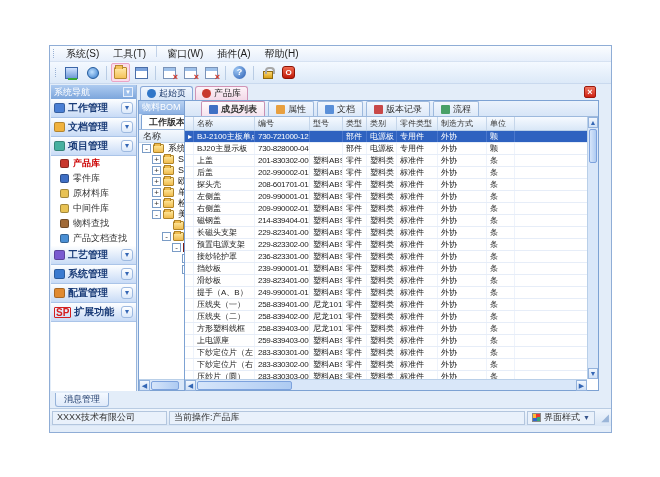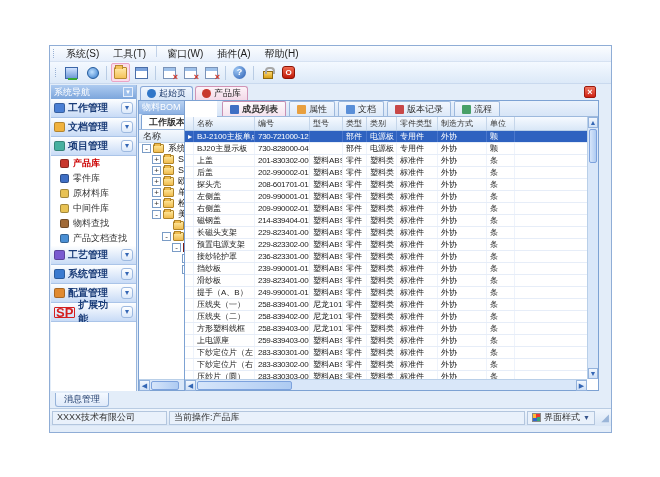--- a/index.html
+++ b/index.html
@@ -44,21 +44,21 @@
 
   
   .sidebar{position:absolute;left:1px;top:0;width:86px;height:100%;background:#fff;border-right:1px solid #98b5dc;display:flex;flex-direction:column;}
   .sb-header{height:14px;background:linear-gradient(#aecbf0,#7da6dc);color:#fff;font-size:9px;display:flex;align-items:center;padding:0 3px;}
   .sb-header .sb-hbtn{margin-left:auto;width:10px;height:10px;border:1px solid #e6eefb;background:#9dbfeb;color:#fff;font-size:7px;line-height:8px;text-align:center;}
   .sb-group{height:19px;display:flex;align-items:center;gap:3px;padding:0 3px;
     background:linear-gradient(#fdfeff,#c8dbf6);border-bottom:1px solid #aac4e8;font-size:10px;font-weight:bold;color:#1a3c78;}
   .sb-gicon{width:11px;height:10px;border-radius:2px;flex:0 0 auto;border:1px solid rgba(0,0,0,.25);}
   .sb-chev{margin-left:auto;width:12px;height:12px;border:1px solid #9db9e0;border-radius:3px;background:linear-gradient(#fff,#dce9fa);
     color:#3567b5;font-size:8px;line-height:10px;text-align:center;flex:0 0 auto;}
-  .sb-badge{font-size:13px;font-weight:bold;color:#d42020;border:1px solid #d42020;padding:0 1px;border-radius:1px;line-height:9px;}
+  .sb-badge{font-size:10px;font-weight:bold;color:#d42020;border:1px solid #d42020;padding:0 1px;border-radius:1px;line-height:9px;}
   .sb-items{background:#fff;}
   .sb-item{height:15px;display:flex;align-items:center;gap:4px;padding-left:9px;font-size:9px;color:#333;}
   .sb-item .dot{width:9px;height:9px;border-radius:2px;flex:0 0 auto;border:1px solid rgba(0,0,0,.3);}
   .sb-item.sel{color:#cc0000;font-weight:bold;}
   .sb-fill{flex:1;background:#fff;}
 
   
   .doctabs{position:absolute;left:88px;top:0;right:0;height:15px;display:flex;align-items:center;gap:2px;padding-left:2px;}
   .dtab{height:14px;display:flex;align-items:center;gap:3px;padding:0 6px;font-size:9px;color:#1c3a6b;
     border:1px solid #89a8d8;border-bottom:none;border-radius:3px 3px 0 0;background:linear-gradient(#f0f6fe,#d9e7f8);}
@@ -86,21 +86,21 @@
   .ti-folder:before{content:"";position:absolute;left:0;top:-2px;width:5px;height:2px;background:#f0bc4e;border:1px solid #b08428;border-bottom:none;}
   .ti-product{background:linear-gradient(#e66,#b22);border:1px solid #7c1a12;}
   .ti-product:before{content:"";position:absolute;left:1px;top:1px;width:7px;height:3px;background:#cfe0f4;}
   .ti-assembly{color:#2f62c0;font-size:10px;line-height:9px;}
   .ti-part{color:#6a5bd8;font-size:10px;line-height:9px;}
   .tlabel{padding:0 2px;overflow:hidden;}
   .trow.sel .tlabel{background:#2e62c0;color:#fff;}
 
   
   .detail{position:absolute;left:134px;top:15px;right:1px;bottom:0;background:#fff;border:1px solid #7da2d3;}
-  .det-tabs{height:16px;display:flex;align-items:center;background:linear-gradient(#eaf2fc,#d7e5f7);border-bottom:1px solid #9db9dd;padding-left:5px;gap:3px;margin-left:32px;}
+  .det-tabs{height:16px;display:flex;align-items:center;background:linear-gradient(#eaf2fc,#d7e5f7);border-bottom:1px solid #9db9dd;padding-left:16px;gap:3px;}
   .etab{height:15px;padding:0 7px;font-size:9px;display:flex;align-items:center;gap:3px;border:1px solid #9db9dd;border-bottom:none;
     border-radius:2px 2px 0 0;background:linear-gradient(#f2f7fe,#dde9f8);color:#333;}
   .etab.active{background:linear-gradient(#fefbfd,#f6e3ee);border-color:#c791b4;font-weight:bold;}
   .eticon{width:9px;height:9px;flex:0 0 auto;border-radius:1px;}
   .thead{position:absolute;left:0;top:16px;right:11px;height:14px;display:flex;
     background:linear-gradient(#f6faff,#d9e7f7);border-bottom:1px solid #b9cfe8;font-size:8px;color:#333;}
   .th{border-right:1px solid #c5d6ea;display:flex;align-items:center;padding:0 3px;overflow:hidden;white-space:nowrap;flex:0 0 auto;}
   .tbody{position:absolute;left:0;top:30px;right:11px;bottom:11px;overflow:hidden;background:#fff;}
   .drow{height:12px;display:flex;border-bottom:1px solid #e6edf8;font-size:8px;color:#222;}
   .td{border-right:1px solid #eef3fb;display:flex;align-items:center;padding:0 3px;overflow:hidden;white-space:nowrap;flex:0 0 auto;}

